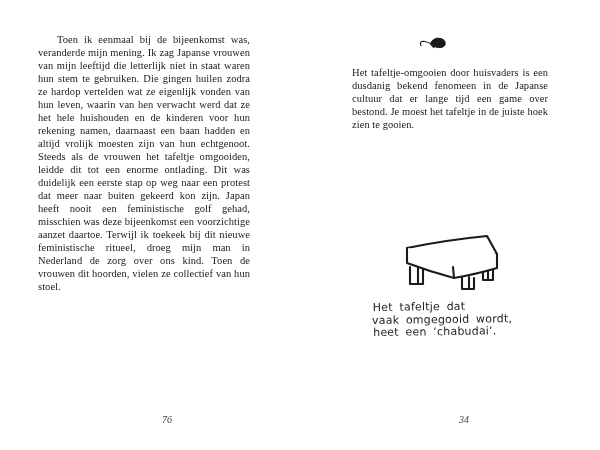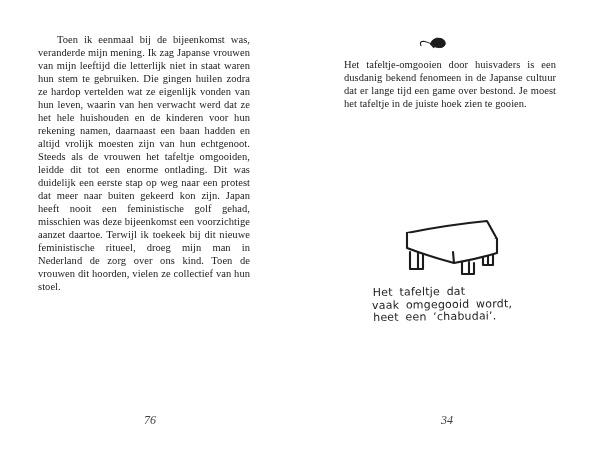--- a/index.html
+++ b/index.html
@@ -24,28 +24,28 @@
     position:absolute;
     color:var(--ink);
     font-size:10.5px;
     line-height:13px;
     text-align:justify;
     letter-spacing:0.05px;
   }
   .left-body{left:38px;top:33px;width:212px;}
   .right-body{left:44px;top:58px;width:212px;}
   .para{margin:0;text-indent:19px;}
-  .right-body p{margin:0;text-indent:0;}
+  .right-body p{margin:8px;text-indent:0;}
 
   
   .ornament{position:absolute;left:119px;top:35px;width:29px;height:16px;}
   .ornament svg{display:block;width:100%;height:100%;}
 
   
-  .illustration{position:absolute;left:102px;top:213px;width:100px;height:63px;margin:0;padding:0;}
+  .illustration{position:absolute;left:102px;top:228px;width:100px;height:63px;margin:0;padding:0;}
   .illustration svg{display:block;width:100px;height:63px;}
 
   .caption{
     position:absolute;
     left:-29px;top:73px;
     width:150px;
     font-family:"DejaVu Sans","Liberation Sans",sans-serif;
     font-size:11px;
     line-height:12.7px;
     letter-spacing:0.2px;
@@ -54,23 +54,23 @@
     transform:rotate(-0.8deg);
   }
   .cap-line{white-space:nowrap;}
   .cap-line:nth-child(2){margin-left:-1px;}
 
   
   .page-number{
     position:absolute;
     top:414px;
     width:44px;
-    text-align:center;
+    text-align:right;
     font-style:italic;
-    font-size:12px;
+    font-size:10px;
     line-height:12px;
     color:var(--page_number);
   }
   .page-left .page-number{left:128px;}
   .page-right .page-number{left:125px;}
 </style>
 </head>
 <body>
 
 <div class="spread">

